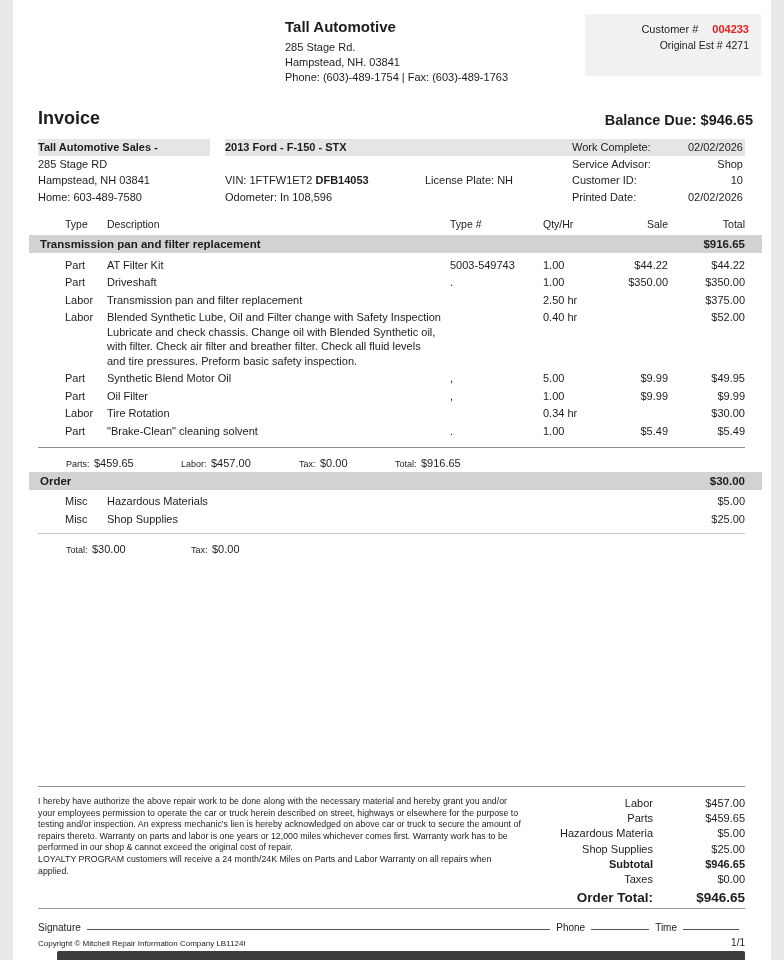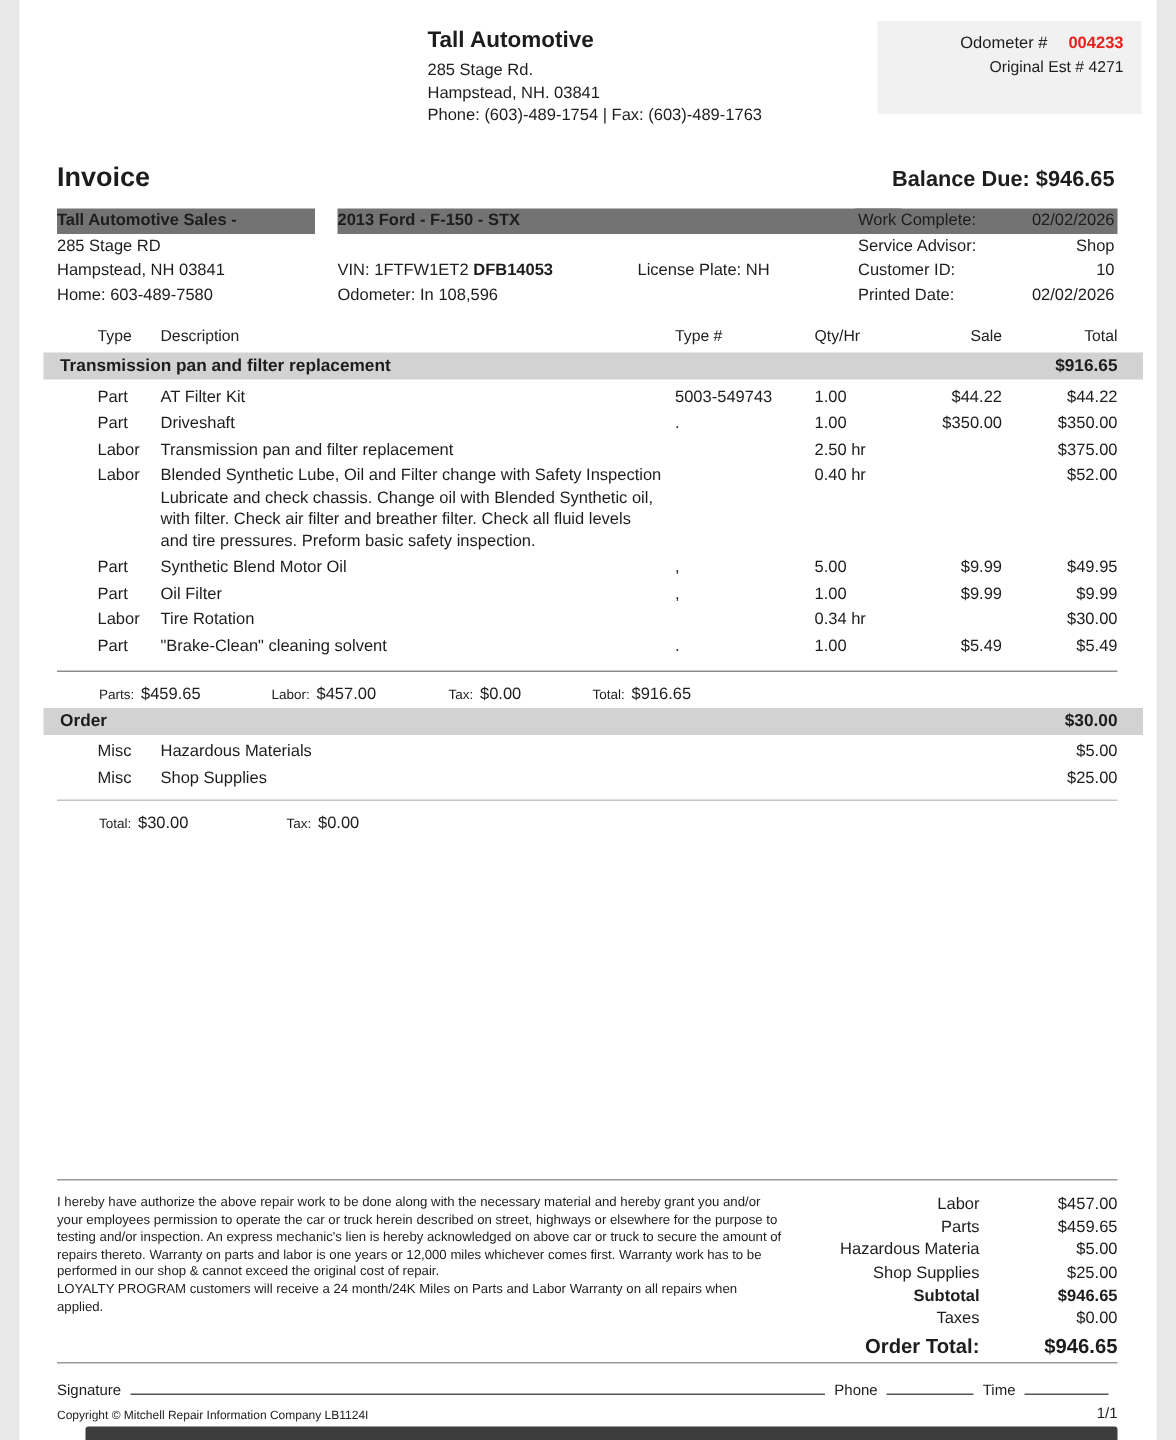--- a/index.html
+++ b/index.html
@@ -10,28 +10,28 @@
   .biz-block { position:absolute; left:272px; top:18px; }
   .biz-name { font-size:15px; font-weight:bold; margin-bottom:5px; }
   .biz-line { font-size:11px; line-height:15px; }
   .invoice-box { position:absolute; left:572px; top:14px; width:176px; height:62px; background:#f1f1f1; padding:9px 12px; text-align:right; }
   .inv-row { font-size:11px; }
   .inv-num { color:#e8211d; font-weight:bold; margin-left:14px; }
   .inv-est { font-size:10.5px; margin-top:4px; }
 
   
   .doc-title { position:absolute; left:25px; top:108px; font-size:18px; font-weight:bold; }
-  .balance-due { position:absolute; right:28px; top:112px; font-size:14.5px; font-weight:bold; }
+  .balance-due { position:absolute; right:18px; top:112px; font-size:14.5px; font-weight:bold; }
 
   
   .info { font-size:11px; line-height:16.5px; }
   .cust-block { position:absolute; left:25px; top:139px; width:186px; }
   .veh-block { position:absolute; left:212px; top:139px; width:350px; }
   .meta-block { position:absolute; left:557px; top:139px; width:175px; }
-  .hl { background:#737373; }
+  .hl { background:#e5e5e5; }
   .cust-name { font-weight:bold; width:172px; }
   .veh-title { font-weight:bold; width:376px; }
   .veh-spacer { height:16.5px; }
   .vin-row { position:relative; }
   .bold { font-weight:bold; }
   .plate { position:absolute; left:200px; top:0; }
   .meta-row { display:flex; justify-content:space-between; padding:0 2px; }
 
   
   .table { position:absolute; left:0; top:218px; width:757px; }
@@ -78,21 +78,21 @@
 
   <div class="biz-block">
     <div class="biz-name">Tall Automotive</div>
     <div class="biz-line">285 Stage Rd.</div>
     <div class="biz-line">Hampstead, NH. 03841</div>
     <div class="biz-line">Phone: (603)-489-1754 | Fax: (603)-489-1763</div>
   </div>
 
   <div class="invoice-box">
     <div class="inv-row">
-      <span>Odometer #</span><span class="inv-num">004233</span>
+      <span>Customer #</span><span class="inv-num">004233</span>
     </div>
     <div class="inv-est">Original Est # 4271</div>
   </div>
 
   <div class="doc-title">Invoice</div>
   <div class="balance-due">Balance Due: $946.65</div>
 
   <div class="cust-block info">
     <div class="cust-name hl">Tall Automotive Sales -</div>
     <div>285 Stage RD</div>

